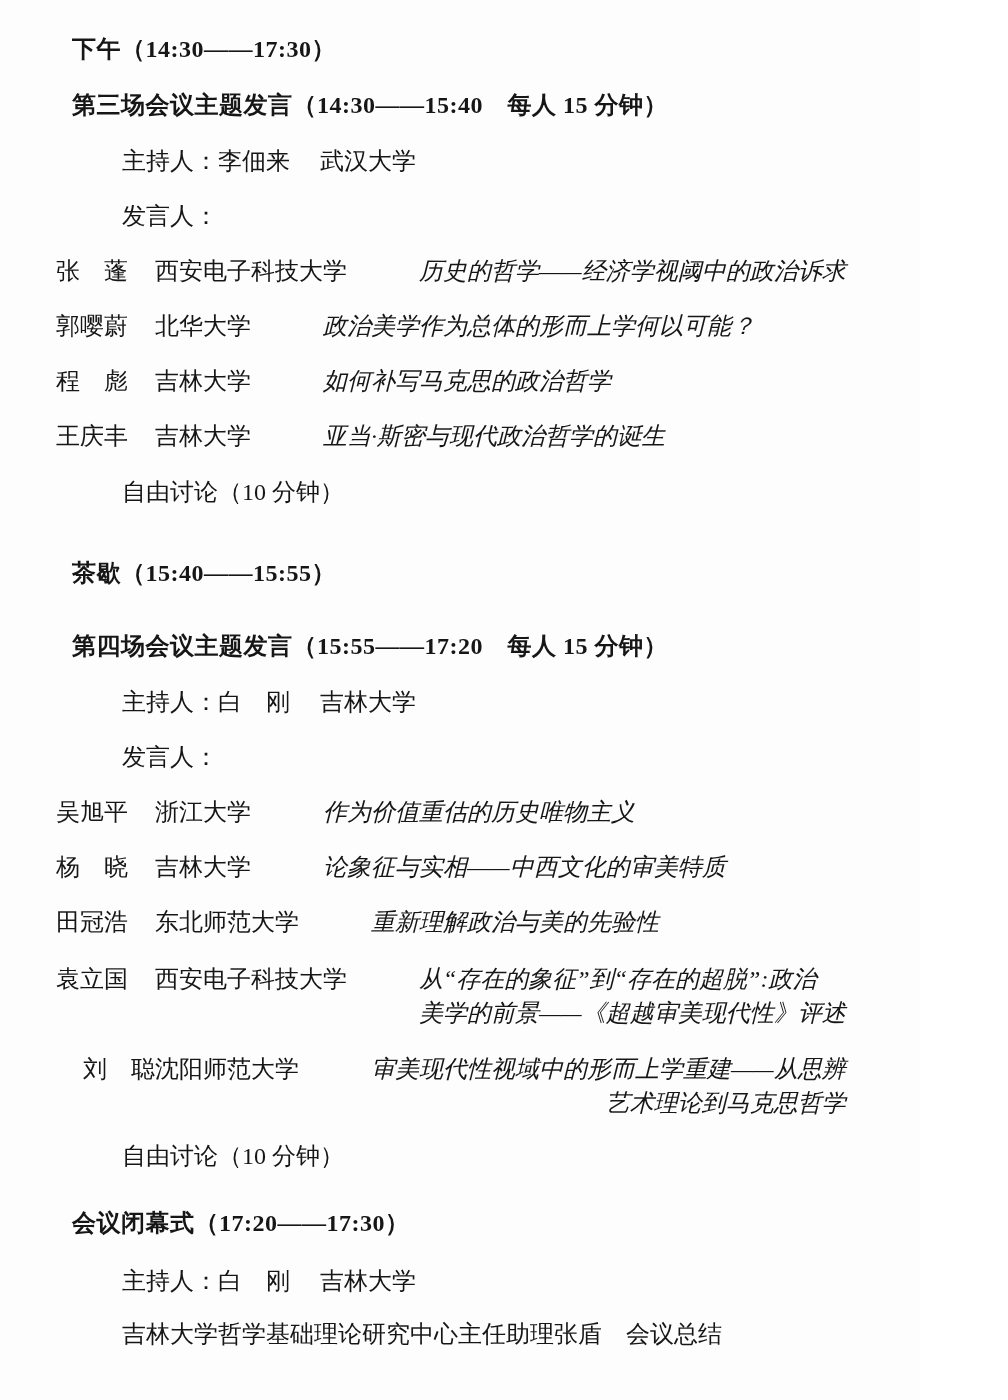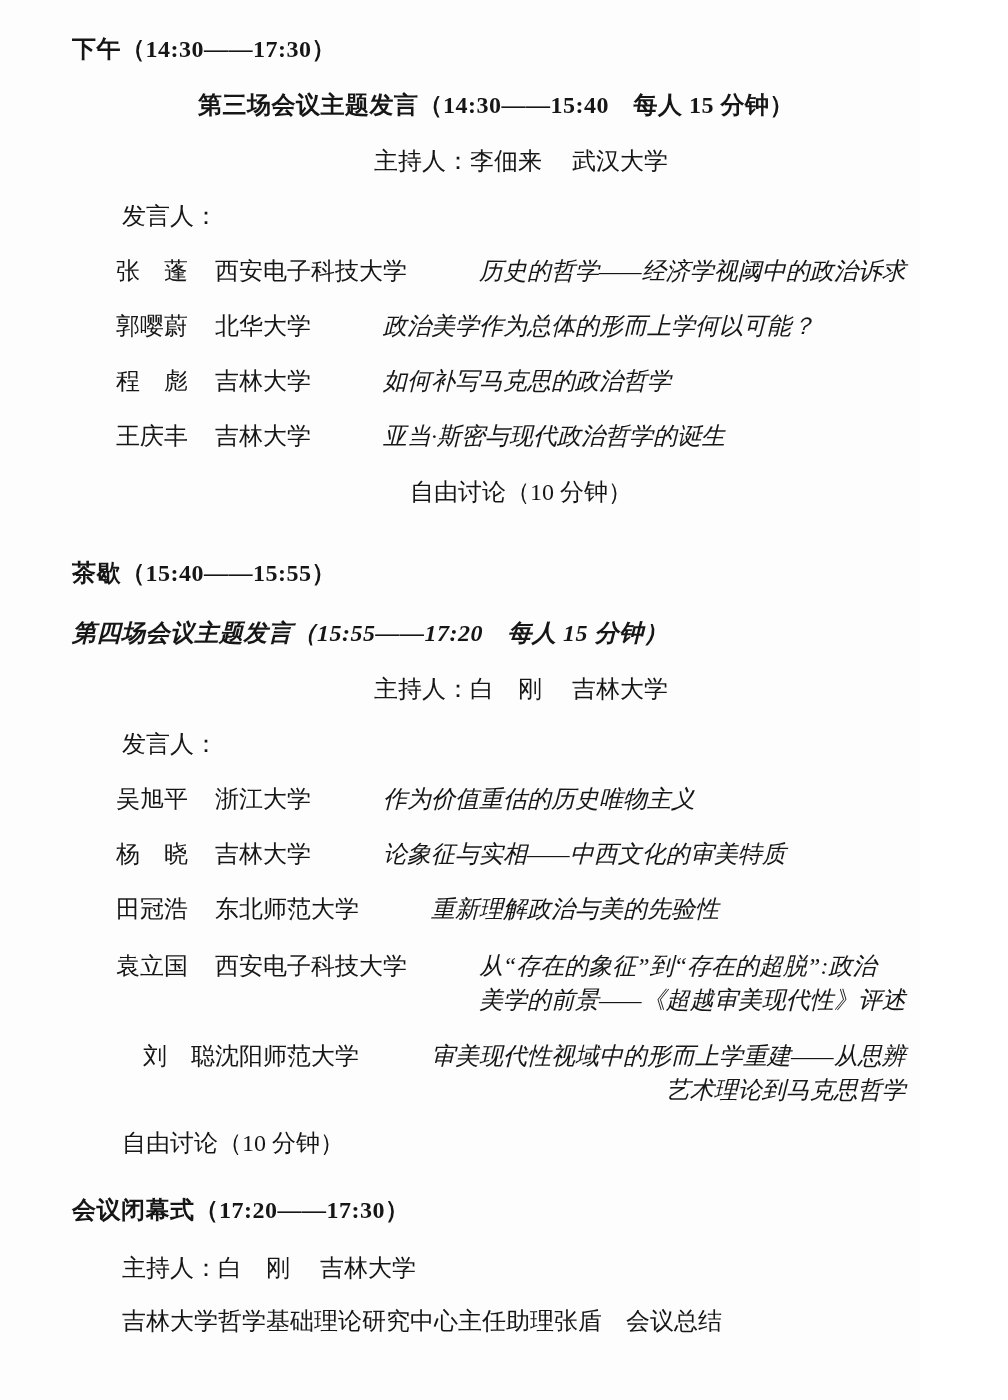--- a/index.html
+++ b/index.html
@@ -27,45 +27,45 @@
     letter-spacing: 0.5px;
   }
   .ind {
     margin-left: 122px;
     white-space: nowrap;
   }
   .aff-gap { margin-left: 30px; }
   .row {
     display: flex;
     align-items: flex-start;
-    margin-left: 116px;
+    margin-left: 56px;
   }
   .row .name {
     flex: 0 0 auto;
     width: 99px;
     white-space: pre;
   }
   .row .school {
     flex: 0 0 auto;
     white-space: nowrap;
   }
   .row .topic {
     margin-left: 72px;
   }
   .row .topic div { white-space: nowrap; font-style: italic; }
   .two { line-height: 34px; }
   .mt21 { margin-top: 21px; }
   .mt22 { margin-top: 22px; text-align: right; }
   .mt23 { margin-top: 23px; }
   .mt25 { margin-top: 25px; }
-  .mt26 { margin-top: 26px; text-align: center; }
+  .mt26 { margin-top: 26px; }
   .mt28 { margin-top: 28px; }
   .mt37 { margin-top: 37px; }
   .mt51 { margin-top: 51px; }
-  .mt57 { margin-top: 30px; font-style: italic; }
+  .mt57 { margin-top: 43px; }
 </style>
 </head>
 <body>
 
 <div class="page">
 
   <div class="h">下午（14:30——17:30）</div>
 
   <div class="h mt26">第三场会议主题发言（14:30——15:40　每人 15 分钟）</div>
 

